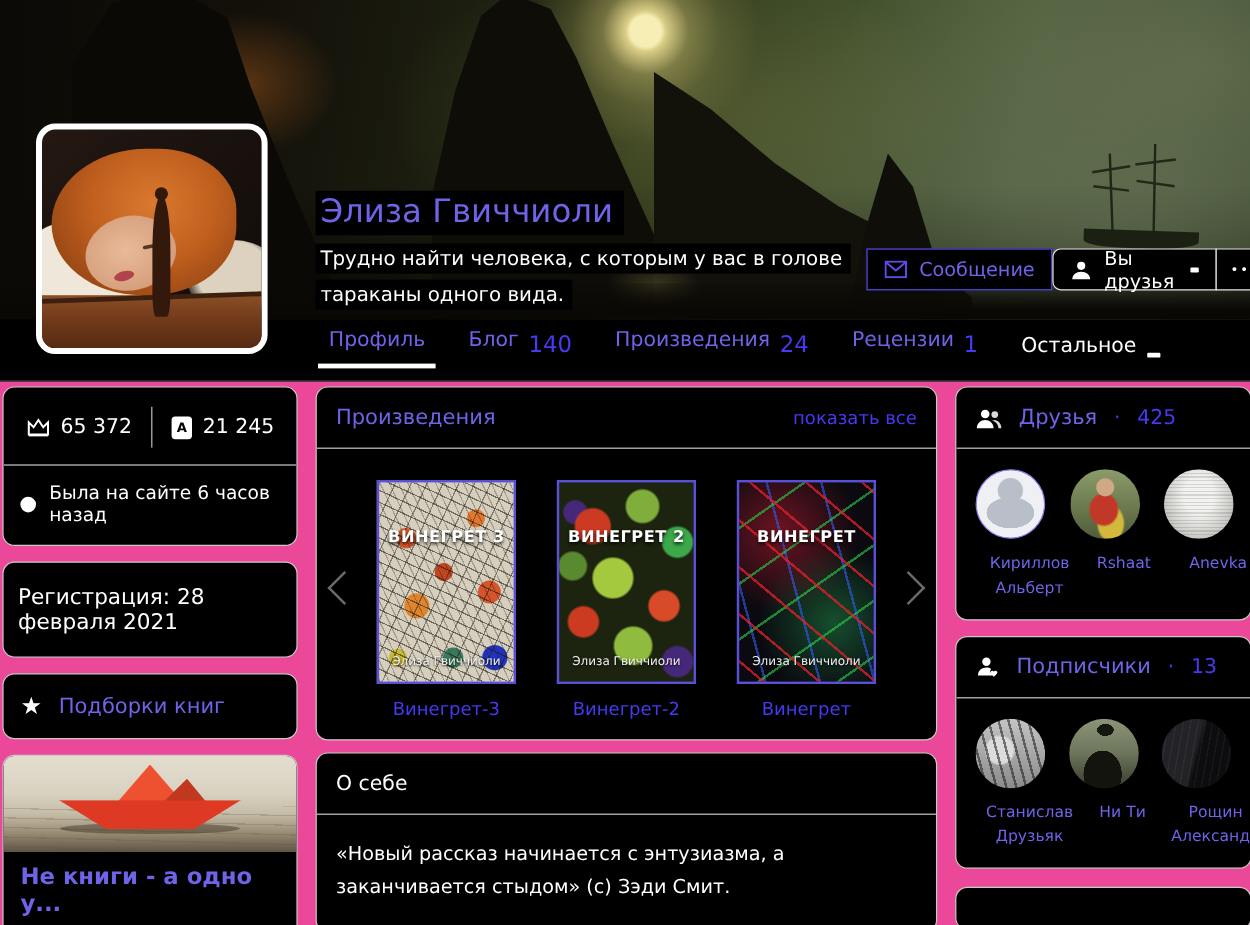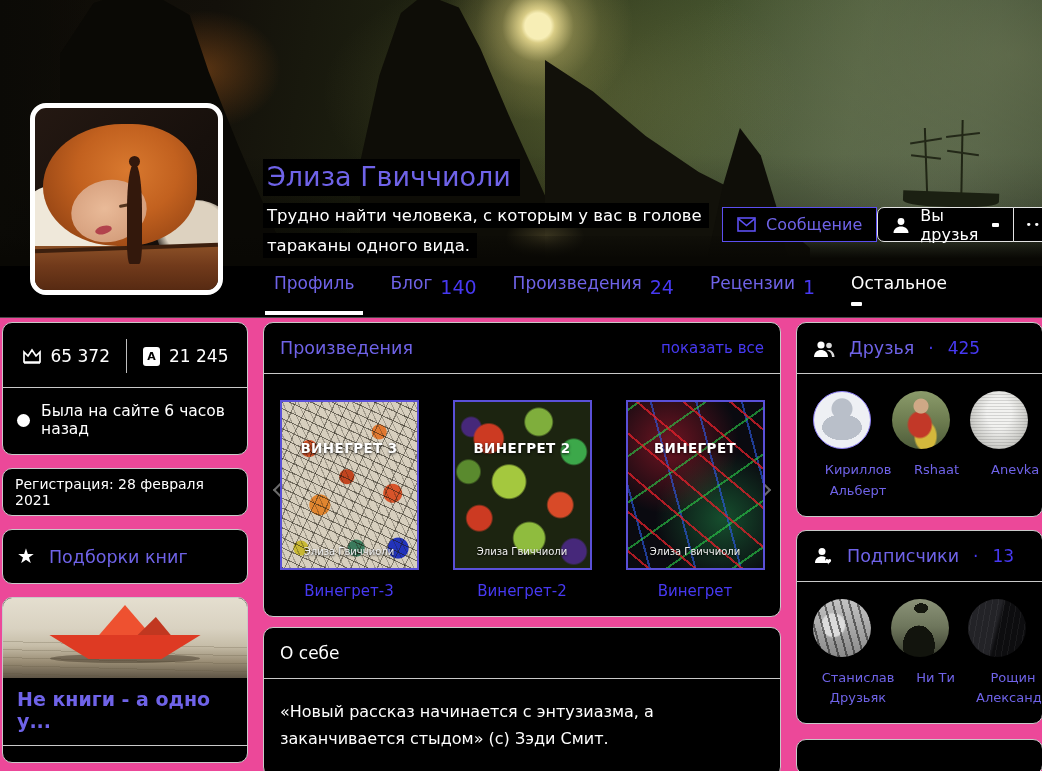--- a/index.html
+++ b/index.html
@@ -82,36 +82,36 @@
   .btn-friends{border-radius:7px 0 0 7px;}
   .btn-message{border-color:#5c4ff0;color:var(--accent);margin-left:-1px;}
   .btn-more{border-radius:0 7px 7px 0;margin-left:-1px;padding:0 11px;font-size:11px;letter-spacing:1.5px;}
   .dash-ic{display:inline-block;width:11px;height:4px;background:#fff;border-radius:1px;}
 
   
   .tabs{position:absolute;left:274px;top:273px;display:flex;gap:36px;}
   .tab{position:relative;display:flex;gap:8px;align-items:flex-start;color:var(--accent);font-size:17px;padding-bottom:16px;cursor:pointer;}
   .tab .count{font-size:19px;color:var(--link);margin-top:3px;}
   .tab-active::after{content:"";position:absolute;left:-9px;right:-9px;bottom:7px;height:4px;background:#fff;}
-  .tab-white{color:#fff;align-items:flex-start;gap:9px;flex-direction:column;}
+  .tab-white{color:#fff;align-items:flex-end;gap:9px;}
 
   
   .content{position:absolute;top:322px;left:2px;width:1040px;display:grid;grid-template-columns:246px 518px 247px;column-gap:15px;align-items:start;}
   .card{background:#000;border:1px solid var(--card-border);border-radius:10px;margin-bottom:13px;overflow:hidden;}
 
   
   .stats-card{padding:16px 12px 14px;}
   .stats-row{display:flex;align-items:center;justify-content:center;gap:16px;color:#fff;font-size:17px;}
   .stat{display:flex;align-items:center;gap:9px;}
   .v-div{width:1px;height:34px;background:#bfbfbf;}
   .book-a{width:17px;height:19px;background:#fff;border-radius:3px;color:#000;font-size:11px;font-weight:700;display:flex;align-items:center;justify-content:center;}
   .full-hr{height:1px;background:var(--card-border);margin:14px -12px 0;}
   .status-row{display:flex;align-items:center;gap:11px;padding:14px 2px 2px;color:#fff;font-size:15.5px;}
   .dot{width:13px;height:13px;border-radius:50%;background:#fff;flex:none;}
-  .reg-card{padding:7px 12px;color:#fff;font-size:14px;}
+  .reg-card{padding:18px 12px;color:#fff;font-size:18px;}
   .colhead-card{padding:16px 14px;display:flex;align-items:center;gap:14px;}
   .star-ic::before{content:"★";color:#fff;font-size:20px;line-height:1;}
   .colhead-title{color:var(--accent);font-size:17.5px;}
 
   .col-img{height:80px;position:relative;overflow:hidden;
     background:linear-gradient(to bottom,#e4decf 0%,#d9d2c1 38%,#c6bda8 60%,#998c74 80%,#5e5445 100%);}
   .page-lines{position:absolute;left:0;top:42px;width:100%;height:38px;opacity:.55;
     background:repeating-linear-gradient(1.5deg, transparent 0 4px, rgba(95,85,62,0.45) 4px 5px, transparent 5px 8px);}
   .boat{position:absolute;left:50%;top:7px;transform:translateX(-50%);width:152px;height:54px;}
   .boat-hull{position:absolute;left:0;bottom:0;width:100%;height:45%;background:#de3a23;
@@ -125,21 +125,21 @@
   .col-footer{display:flex;align-items:center;gap:11px;padding:8px 12px;}
 
   
   .sec-head{display:flex;justify-content:space-between;align-items:center;padding:15px 16px;border-bottom:1px solid var(--card-border);}
   .sec-title{color:var(--accent);font-size:17.5px;}
   .sec-title-white{color:#fff;font-size:17px;}
   .show-all{color:var(--link);font-size:15px;cursor:pointer;}
   .carousel{position:relative;padding:26px 0 16px;}
   .covers{display:flex;justify-content:center;gap:34px;}
   .work{display:flex;flex-direction:column;align-items:center;}
-  .cover-bk{width:139px;height:170px;border:2px solid #5a50d8;position:relative;overflow:hidden;cursor:pointer;}
+  .cover-bk{width:116px;height:170px;border:2px solid #5a50d8;position:relative;overflow:hidden;cursor:pointer;}
   .cover-title{position:absolute;top:38px;left:0;width:100%;text-align:center;color:#fff;font-weight:700;font-size:13.5px;letter-spacing:.4px;text-shadow:0 1px 3px rgba(0,0,0,.85);}
   .cover-author{position:absolute;bottom:11px;left:0;width:100%;text-align:center;color:#f2f2f2;font-size:10px;text-shadow:0 1px 2px rgba(0,0,0,.9);}
   .cover-v3{background:
       repeating-linear-gradient(25deg, rgba(28,24,14,0.55) 0 1px, transparent 1px 9px),
       repeating-linear-gradient(115deg, rgba(28,24,14,0.45) 0 1px, transparent 1px 12px),
       repeating-linear-gradient(65deg, rgba(28,24,14,0.28) 0 1px, transparent 1px 7px),
       radial-gradient(circle at 20% 28%, #d8542a 0 8px, transparent 9px),
       radial-gradient(circle at 72% 18%, #e07830 0 7px, transparent 8px),
       radial-gradient(circle at 82% 55%, #d8542a 0 9px, transparent 10px),
       radial-gradient(circle at 28% 62%, #e0852f 0 10px, transparent 11px),

